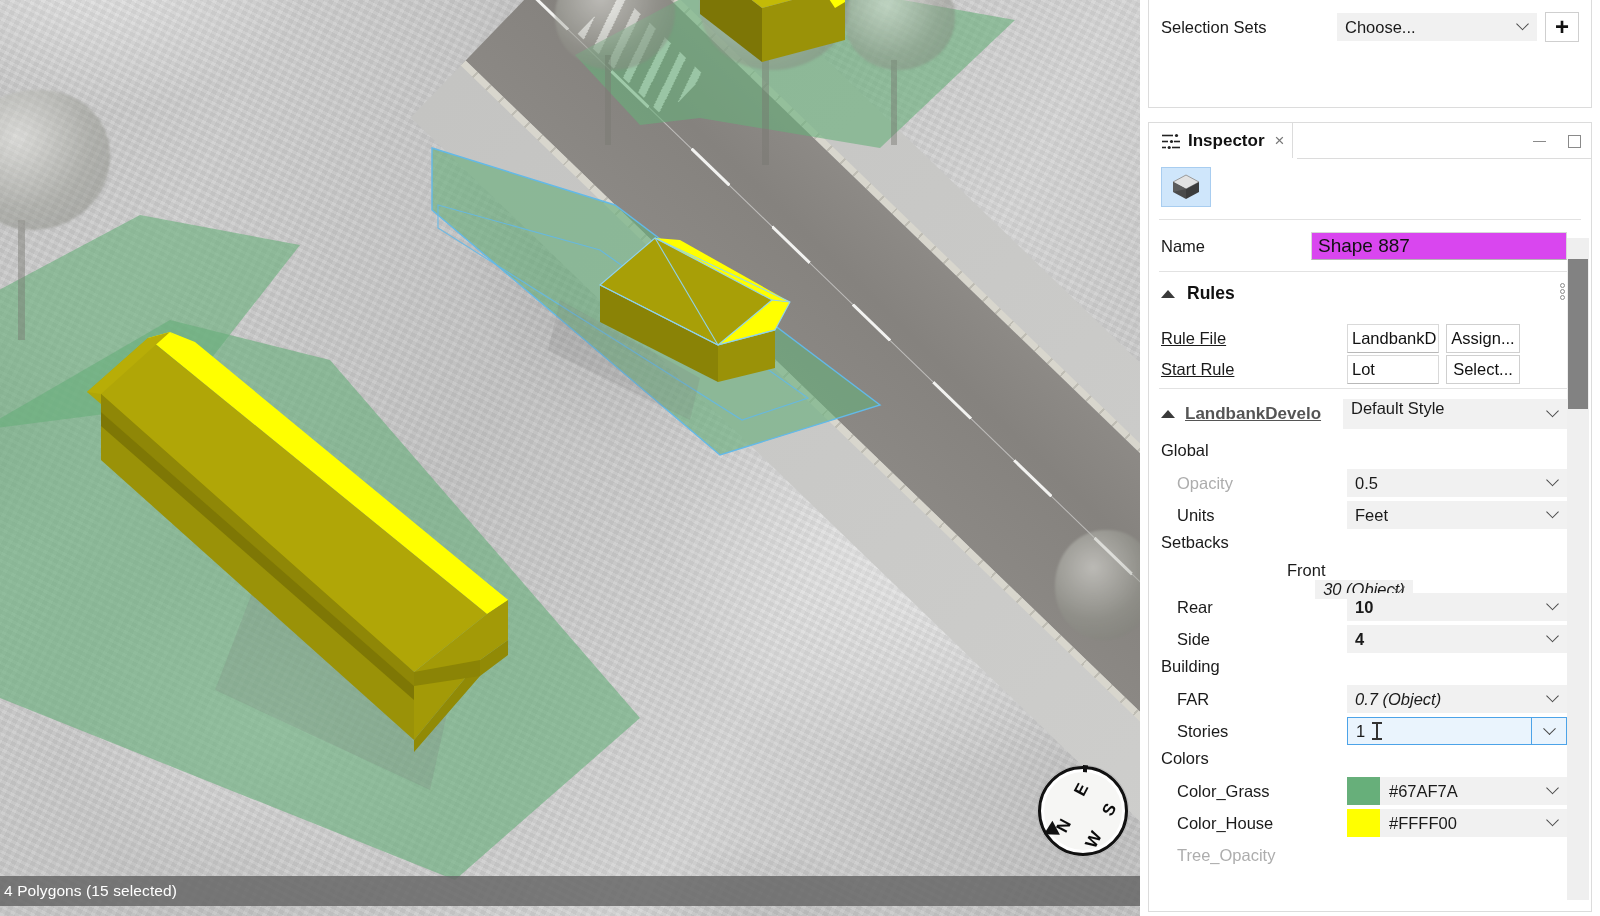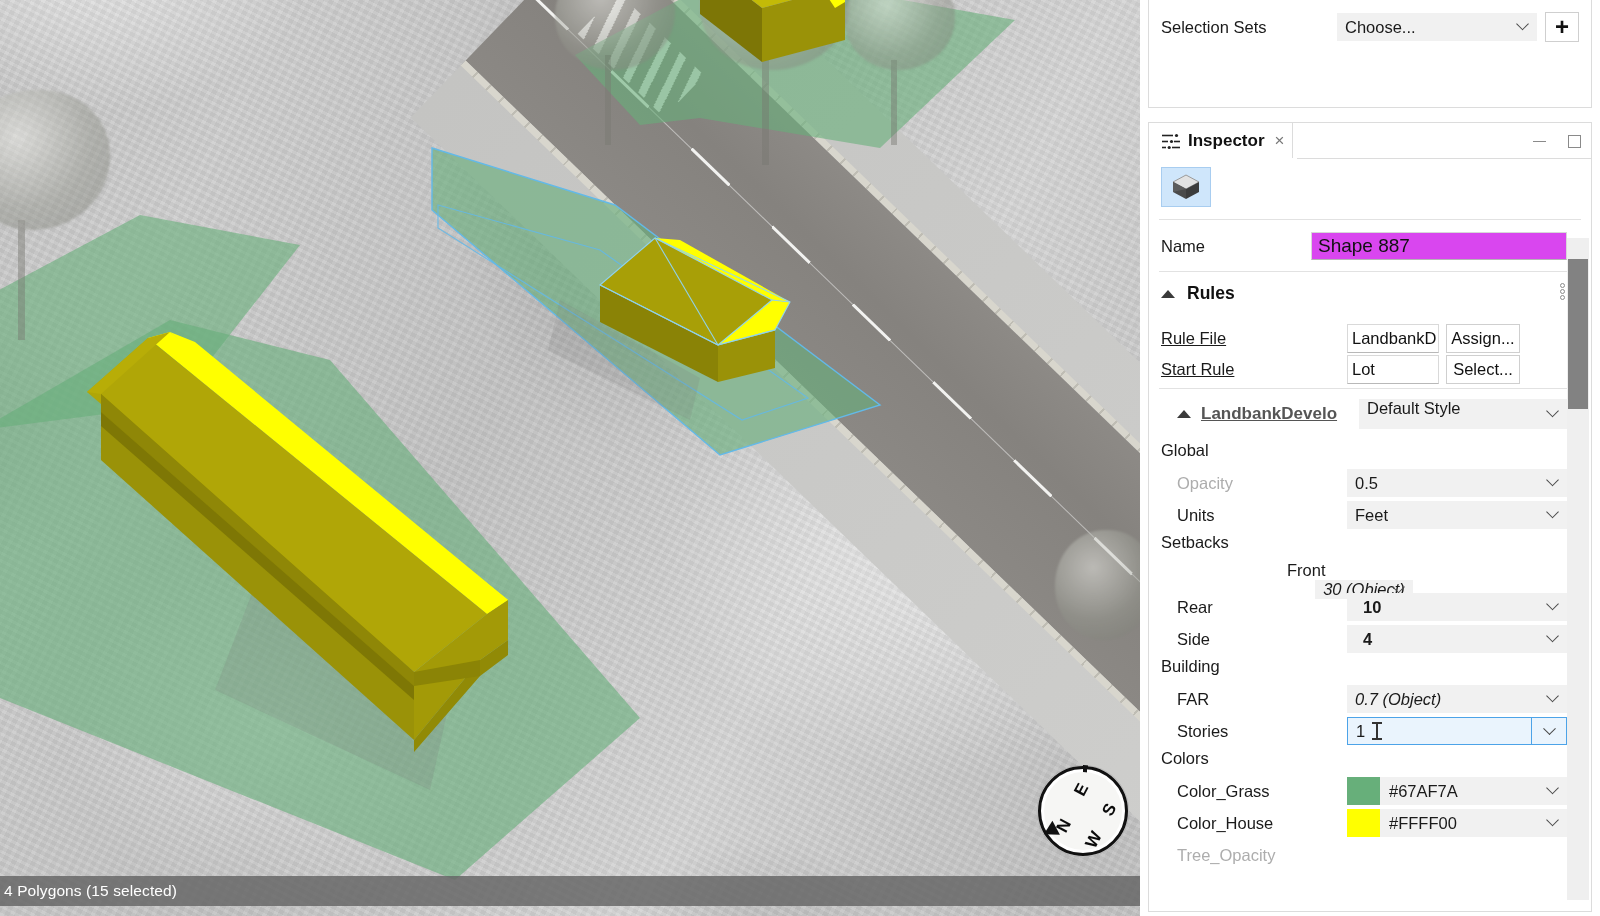--- a/index.html
+++ b/index.html
@@ -155,21 +155,21 @@
   .rulelink{ font-size:16.5px; color:#1a1a1a; text-decoration:underline; width:186px; }
   .rulebox{
     width:92px; height:29px; background:#fff; border:1px solid #d9d9d9; border-bottom:1px solid #b8b8b8;
     font-size:16.5px; color:#111; padding:4px 4px; display:flex; align-items:center; overflow:hidden; white-space:nowrap;
   }
   .rulebtn{
     margin-left:7px; width:74px; height:29px; background:#fff; border:1px solid #cfcfcf;
     font-size:16.5px; color:#111; display:flex; align-items:center; justify-content:center;
   }
 
-  .stylerow{ position:absolute; left:28px; right:24px; height:30px; display:flex; align-items:center; gap:10px; }
+  .stylerow{ position:absolute; left:12px; right:24px; height:30px; display:flex; align-items:center; gap:10px; }
   .stylename{ font-size:17px; font-weight:bold; color:#555; text-decoration:underline;
     width:148px; overflow:hidden; white-space:nowrap; }
   .stylecombo{
     flex:1; height:30px; background:#f1f1f1; position:relative; display:flex; 
     padding:0 8px; font-size:16.5px; color:#1a1a1a;
   }
 
   .grouplabel{ position:absolute; left:12px; font-size:16.5px; color:#1a1a1a; }
   .attrrow{ position:absolute; left:12px; right:24px; height:28px; display:flex; align-items:center; }
   .attrlabel{ font-size:16.5px; color:#1a1a1a; width:186px; padding-left:16px; }
@@ -179,21 +179,21 @@
     padding:0 8px; font-size:16.5px; color:#1a1a1a;
   }
   .combo.focused{
     background:#eaf4fd; border:1px solid #4ca3e8;
   }
   .combo.focused .chevbox{
     position:absolute; right:-1px; top:-1px; bottom:-1px; width:36px;
     border:1px solid #4ca3e8; background:#eaf4fd; display:flex; align-items:center; justify-content:center;
   }
   .combo .val.ital{ font-style:italic; }
-  .combo .val.bold{ font-weight:bold;margin-left:8px; }
+  .combo .val.bold{ font-weight:bold; }
   .swatch{ position:absolute; left:0; top:0; bottom:0; width:33px; }
   .combo.haswatch{ padding-left:42px; }
   .chev{
     position:absolute; right:10px; top:50%; margin-top:-3px;
     width:9px; height:9px; border-right:1.7px solid #4a4a4a; border-bottom:1.7px solid #4a4a4a;
     transform:translateY(-50%) rotate(45deg);
   }
   .chevbox .chev{ position:static; transform:rotate(45deg) translate(-2px,-2px); margin:0; }
 
   .caret-ib{

